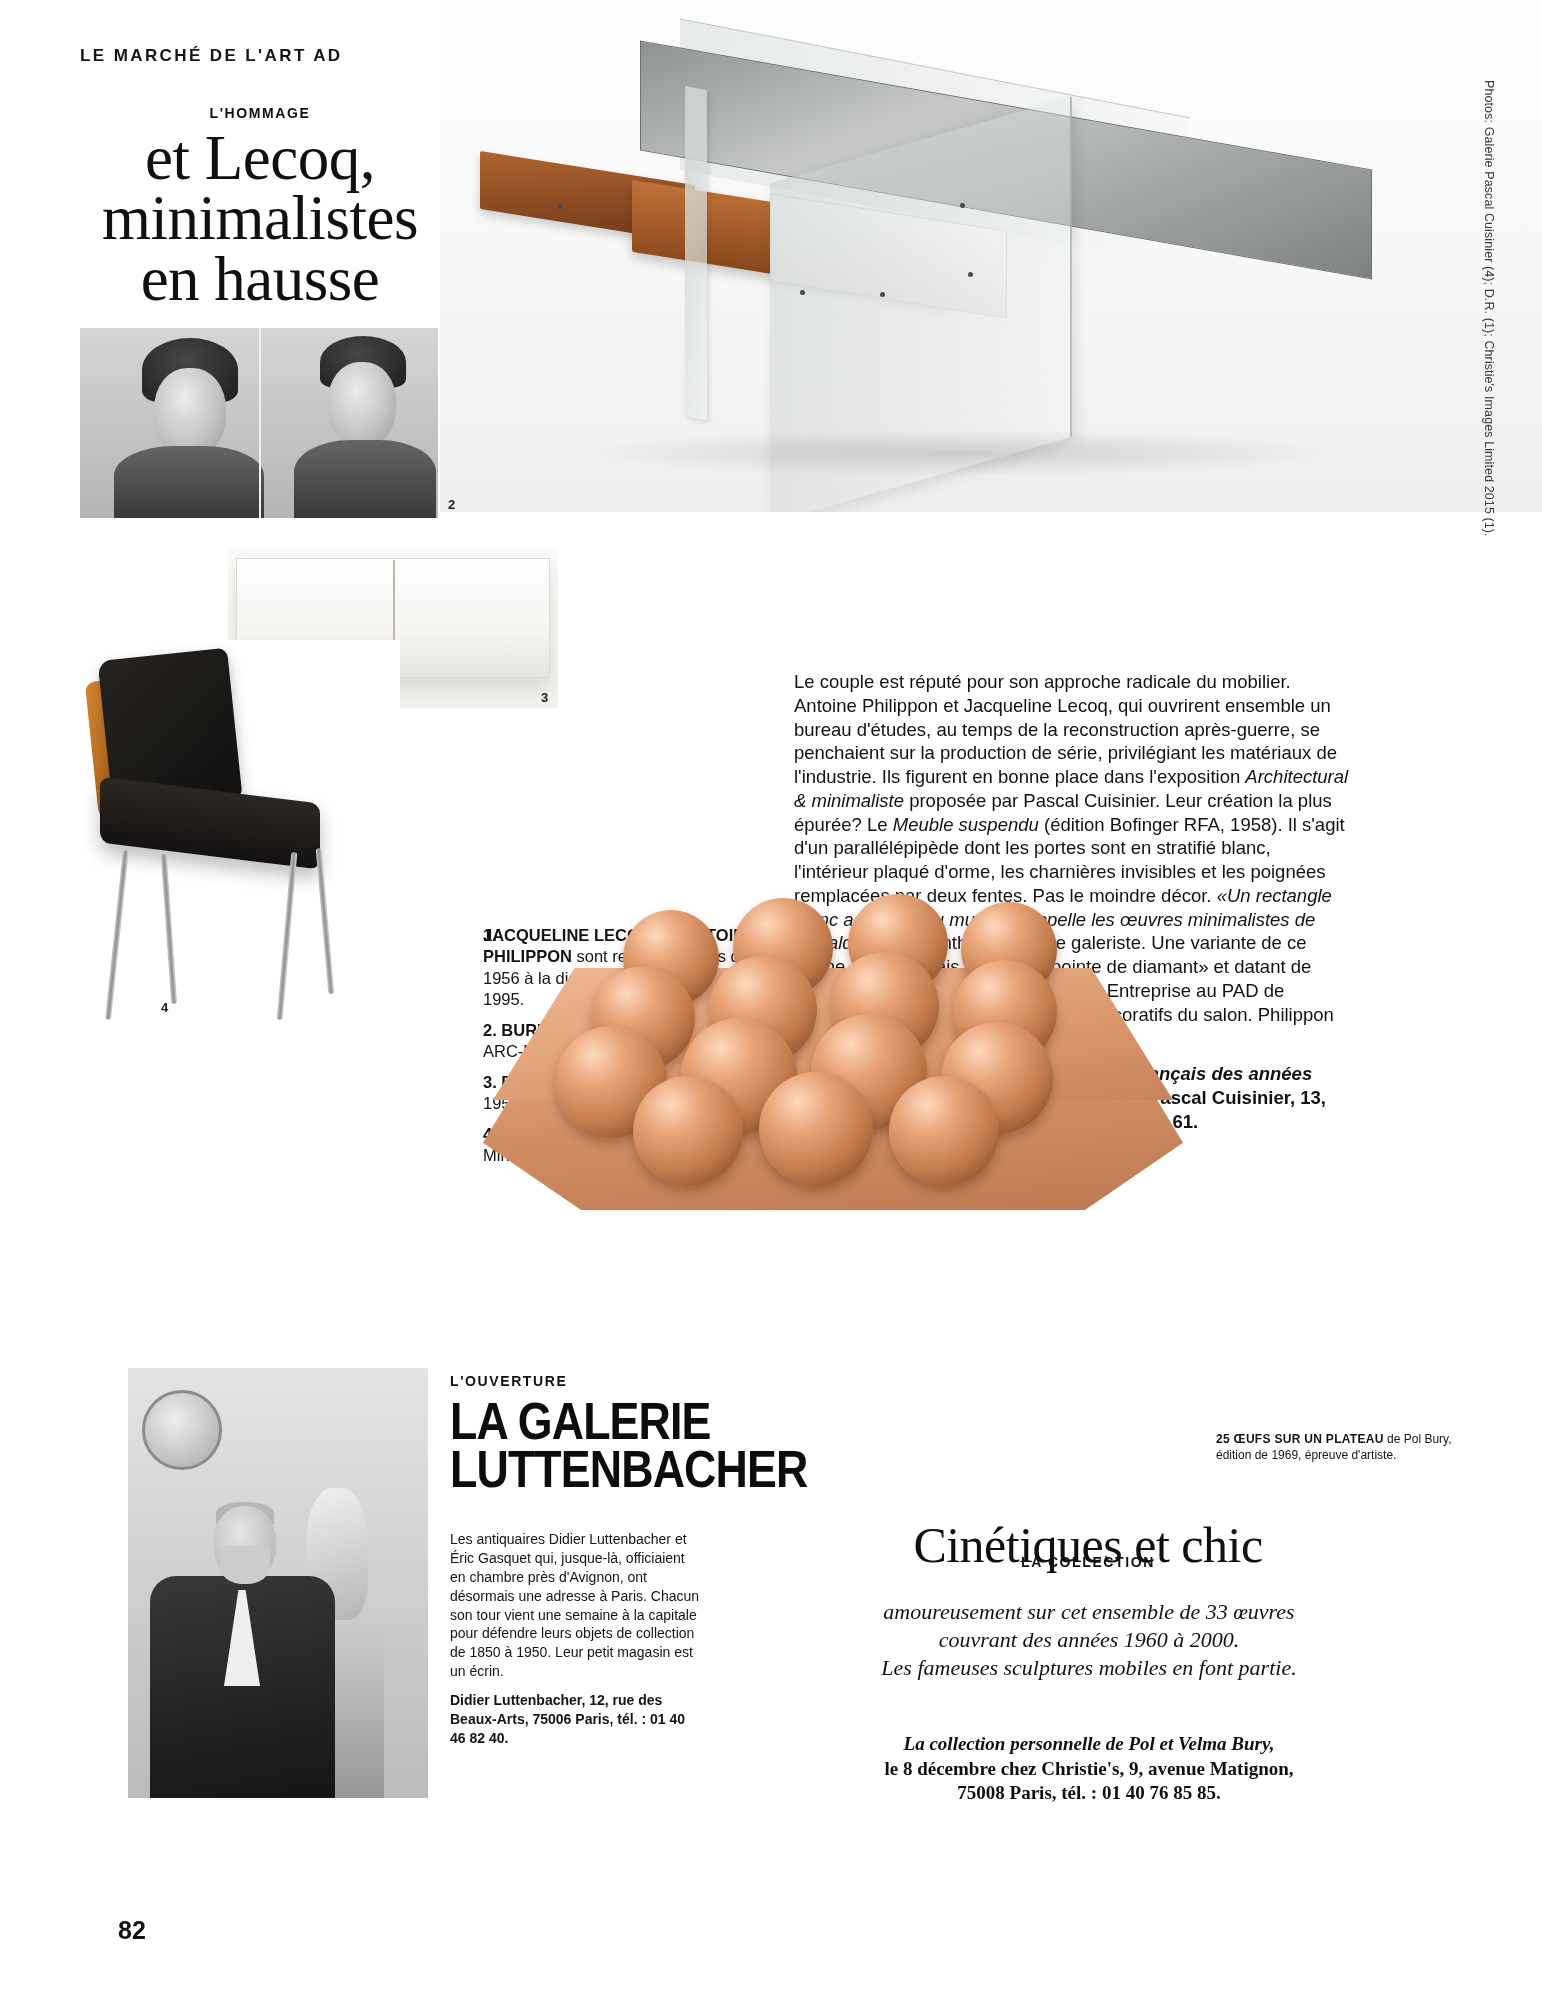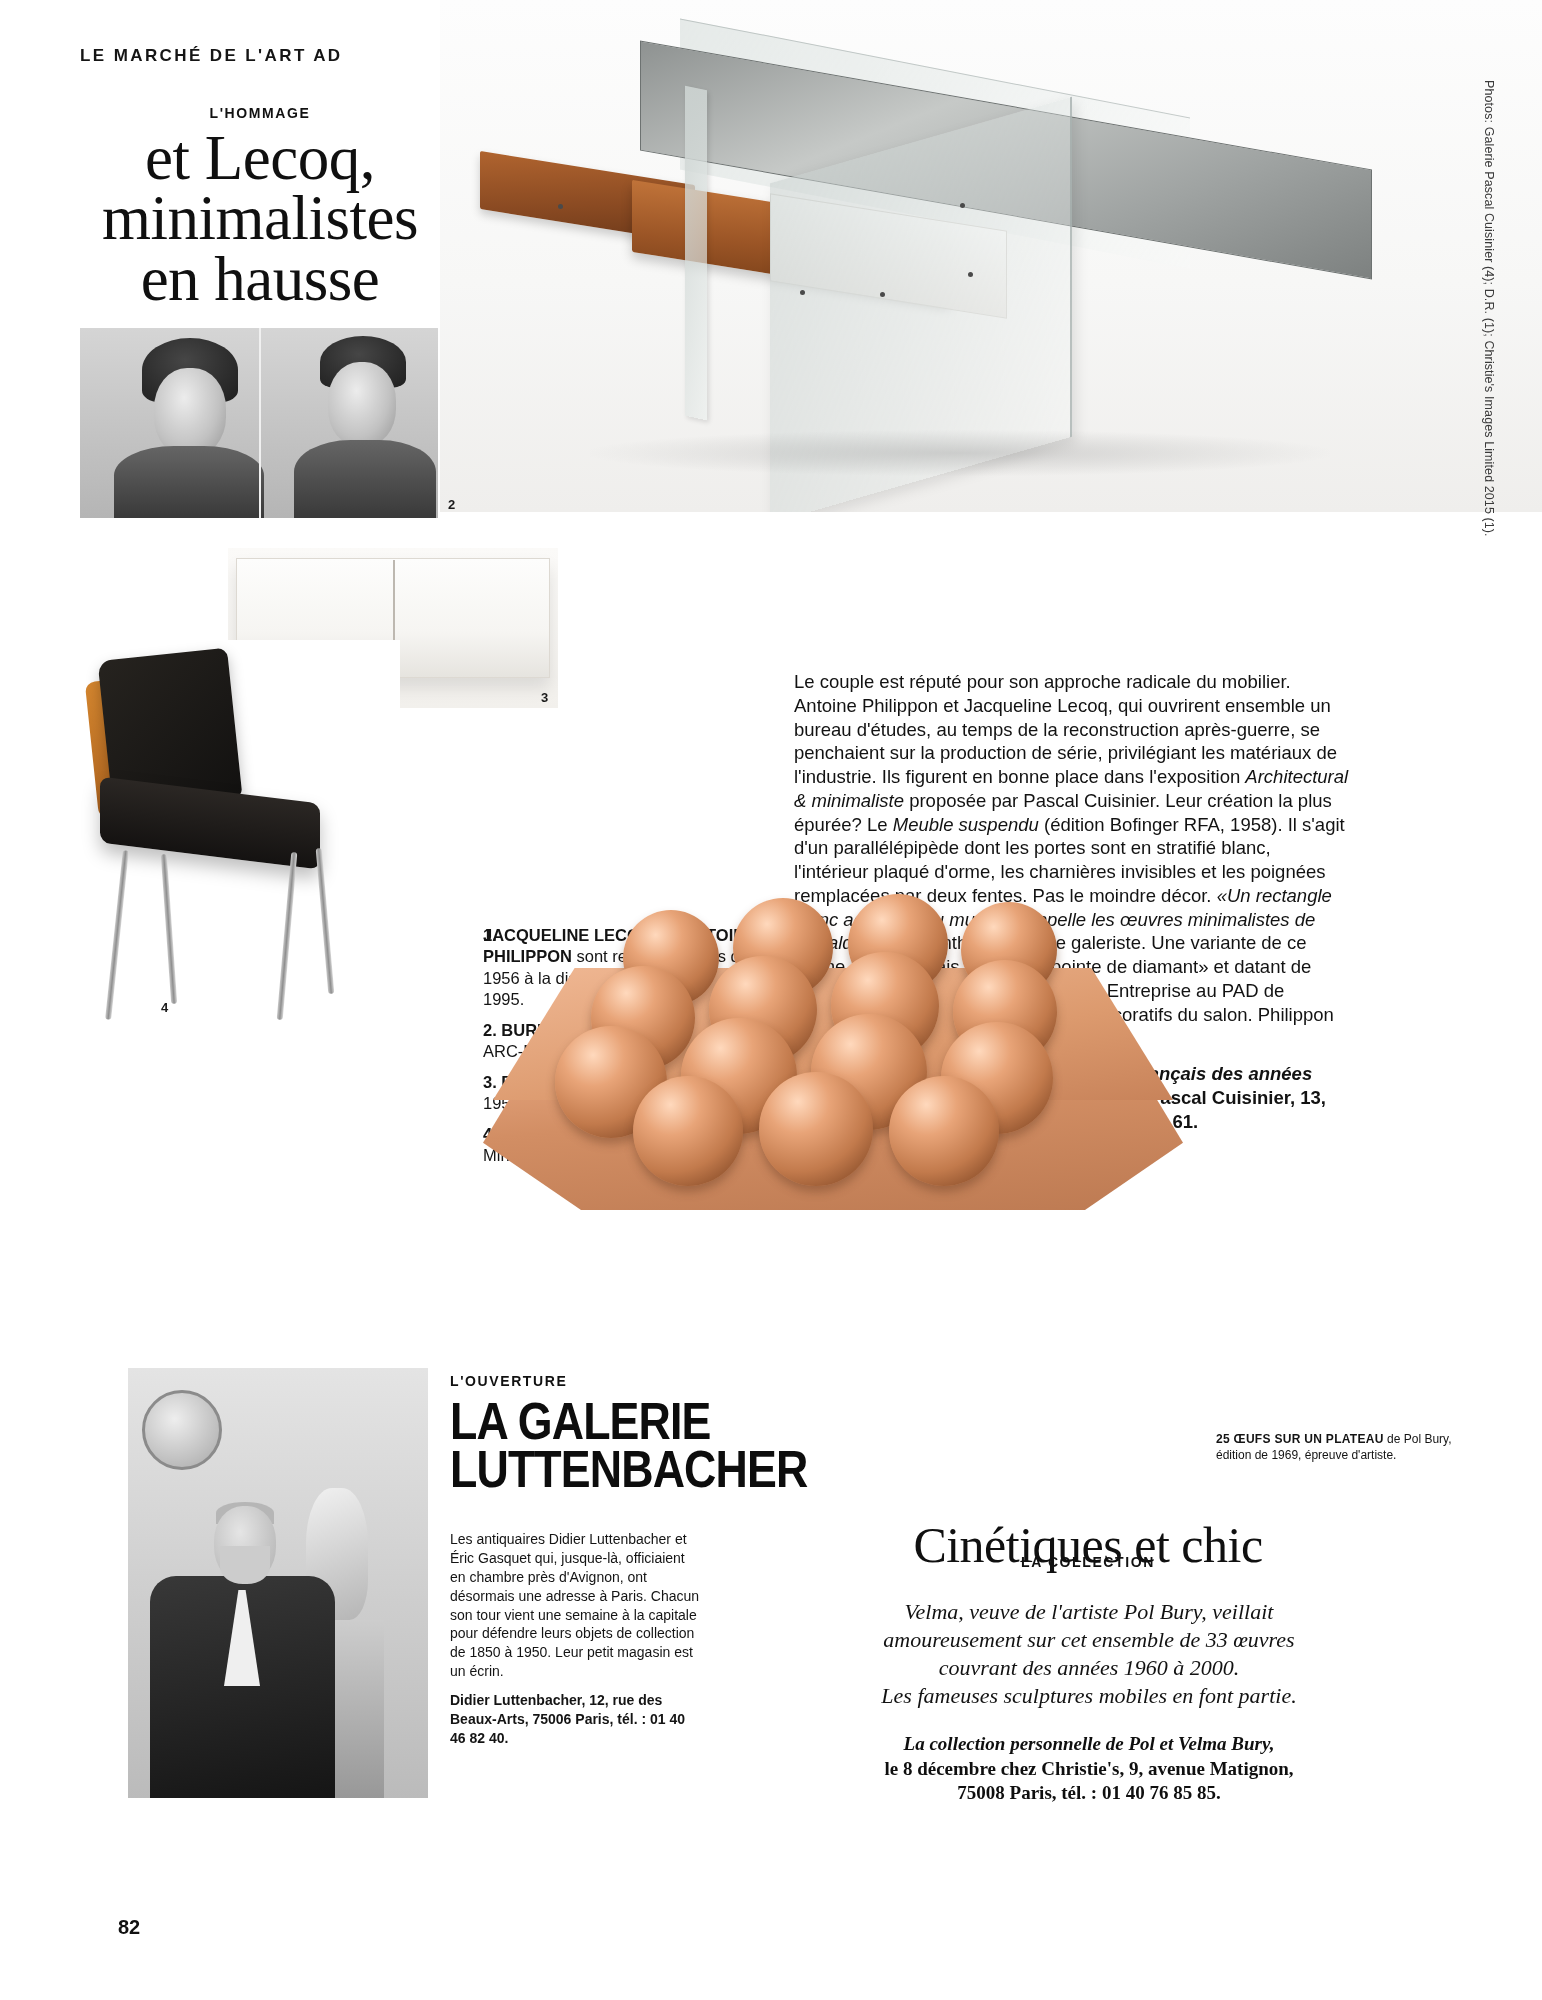--- a/index.html
+++ b/index.html
@@ -313,21 +313,21 @@
   .coll-info .it{font-style:italic;}
 
   .sphere-cap{
     font-size:12px;line-height:1.3;color:#141414;
   }
   .sphere-cap b{font-weight:700;letter-spacing:.3px;}
 
   
   .folio{
     left:90px;top:1916px;
-    font-size:20px;font-weight:700;color:#111;
+    font-size:25px;font-weight:700;color:#111;
   }
 </style>
 </head>
 <body>
 
 <div class="page">
 
   <div class="abs runhead">LE MARCHÉ DE L'ART AD</div>
 
   <div class="abs photo" id="desk-photo">
@@ -444,21 +444,20 @@
     <span>LUTTENBACHER</span>
   </div>
   <div class="abs lut-body" style="left:422px;top:1530px;width:250px;">
     <p>Les antiquaires Didier Luttenbacher et Éric Gasquet qui, jusque-là, officiaient en chambre près d'Avignon, ont désormais une adresse à Paris. Chacun son tour vient une semaine à la capitale pour défendre leurs objets de collection de 1850 à 1950. Leur petit magasin est un écrin.</p>
     <p><b>Didier Luttenbacher, 12, rue des Beaux-Arts, 75006 Paris, tél. : 01 40 46 82 40.</b></p>
   </div>
 
   <div class="abs kicker" style="left:860px;top:1554px;width:400px;">LA COLLECTION</div>
   <div class="abs coll-title" style="left:800px;top:1520px;width:520px;">Cinétiques et chic</div>
   <div class="abs coll-standfirst" style="left:778px;top:1598px;width:566px;">
-    <div>Velma, veuve de l'artiste Pol Bury, veillait</div>
     <div>amoureusement sur cet ensemble de 33 œuvres</div>
     <div>couvrant des années 1960 à 2000.</div>
     <div>Les fameuses sculptures mobiles en font partie.</div>
   </div>
   <div class="abs coll-info" style="left:778px;top:1722px;width:566px;">
     <div class="it">La collection personnelle de Pol et Velma Bury,</div>
     <div>le 8 décembre chez Christie's, 9, avenue Matignon,</div>
     <div>75008 Paris, tél. : 01 40 76 85 85.</div>
   </div>
 

